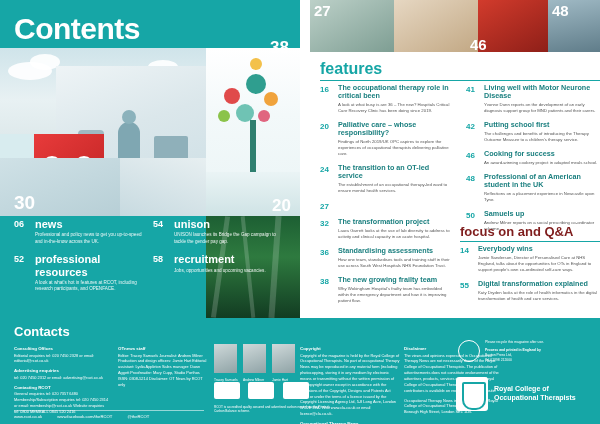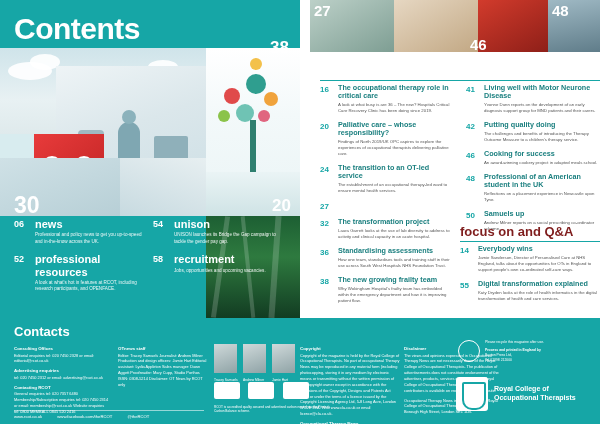--- a/index.html
+++ b/index.html
@@ -71,21 +71,21 @@
   }
   .forest-strip {
     position:absolute; left:206px; top:216px; width:94px; height:102px;
     background:linear-gradient(180deg,#1d5f33 0%,#2e7a3f 40%,#123c22 100%);
     overflow:hidden;
   }
   .forest-strip .beam { position:absolute; background:rgba(255,255,255,.18); }
   .num-left {
     position:absolute; color:#ffffff; font-weight:bold;
   }
-  .n30 { left:14px; top:192px; font-size:23px; }
+  .n30 { left:14px; top:192px; font-size:19px; }
   .n38 { left:270px; top:38px; font-size:17px; color:#ffffff; }
   .n20 { left:272px; top:196px; font-size:17px; color:#ffffff; }
 
   .regular {
     position:absolute; left:14px; top:218px; width:272px;
   }
   .regular-title {
     font-size:13px; font-weight:bold; color:#ffffff; padding-bottom:4px;
     border-bottom:1px solid rgba(255,255,255,.6); margin-bottom:7px;
   }
@@ -260,28 +260,29 @@
       <div class="tp tp2"></div>
       <div class="tp tp3">
         
       </div>
       <div class="tp tp4">
         <div class="tp-num" style="left:4px;top:2px;">48</div>
       </div>
       <div class="tp-num" style="position:absolute;left:160px;top:36px;">46</div>
     </div>
 
+    <div class="features-h">features</div>
     <div class="feat-rule"></div>
 
     <div class="feat-cols">
       <div class="feat-col">
         <div class="feat-item">
             <div class="feat-num">16</div>
             <div>
-              <div class="feat-head">The occupational therapy role in critical care</div>
+              <div class="feat-head">The occupational therapy role in critical been</div>
               <div class="feat-sub">A look at what busy is are 36 – The new? Hospitals Critical Care Recovery Clinic has been doing since 2019.</div>
             </div>
           </div>
         <div class="feat-item">
             <div class="feat-num">20</div>
             <div>
               <div class="feat-head">Palliative care – whose responsibility?</div>
               <div class="feat-sub">Findings of North 2019/UK OPC aspires to explore the experiences of occupational therapists delivering palliative care.</div>
             </div>
           </div>
@@ -322,21 +323,21 @@
         <div class="feat-item">
             <div class="feat-num">41</div>
             <div>
               <div class="feat-head">Living well with Motor Neurone Disease</div>
               <div class="feat-sub">Yvonne Dunn reports on the development of an early diagnosis support group for MND patients and their carers.</div>
             </div>
           </div>
         <div class="feat-item">
             <div class="feat-num">42</div>
             <div>
-              <div class="feat-head">Putting quality doing</div>
+              <div class="feat-head">Putting school first</div>
               <div class="feat-sub">The challenges and benefits of introducing the Therapy Outcome Measure to a children's therapy service.</div>
             </div>
           </div>
         <div class="feat-item">
             <div class="feat-num">46</div>
             <div>
               <div class="feat-head">Cooking for success</div>
               <div class="feat-sub">An award-winning cookery project in adapted meals school.</div>
             </div>
           </div>

